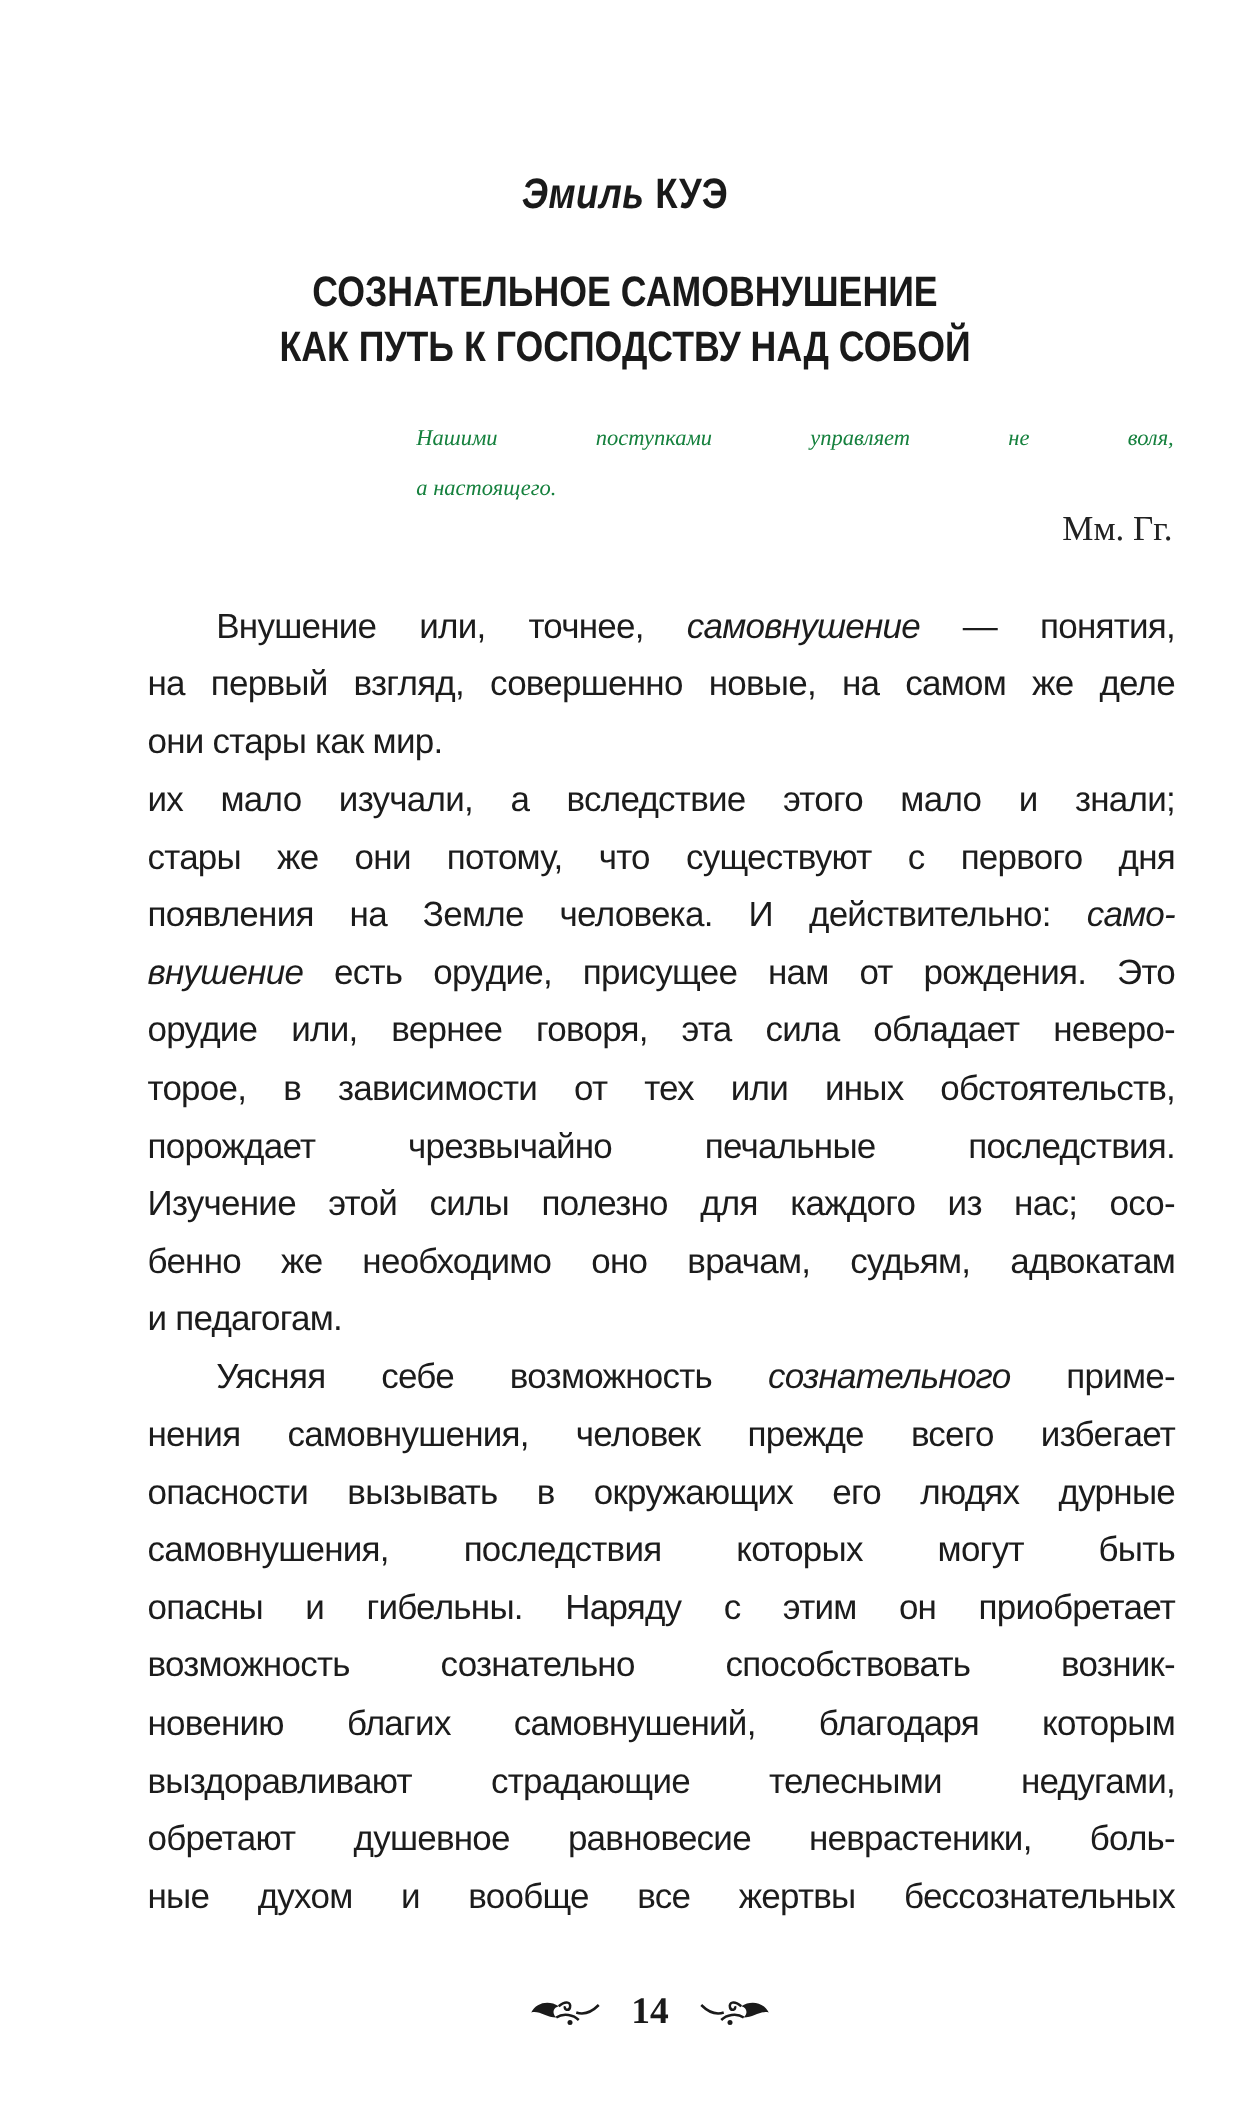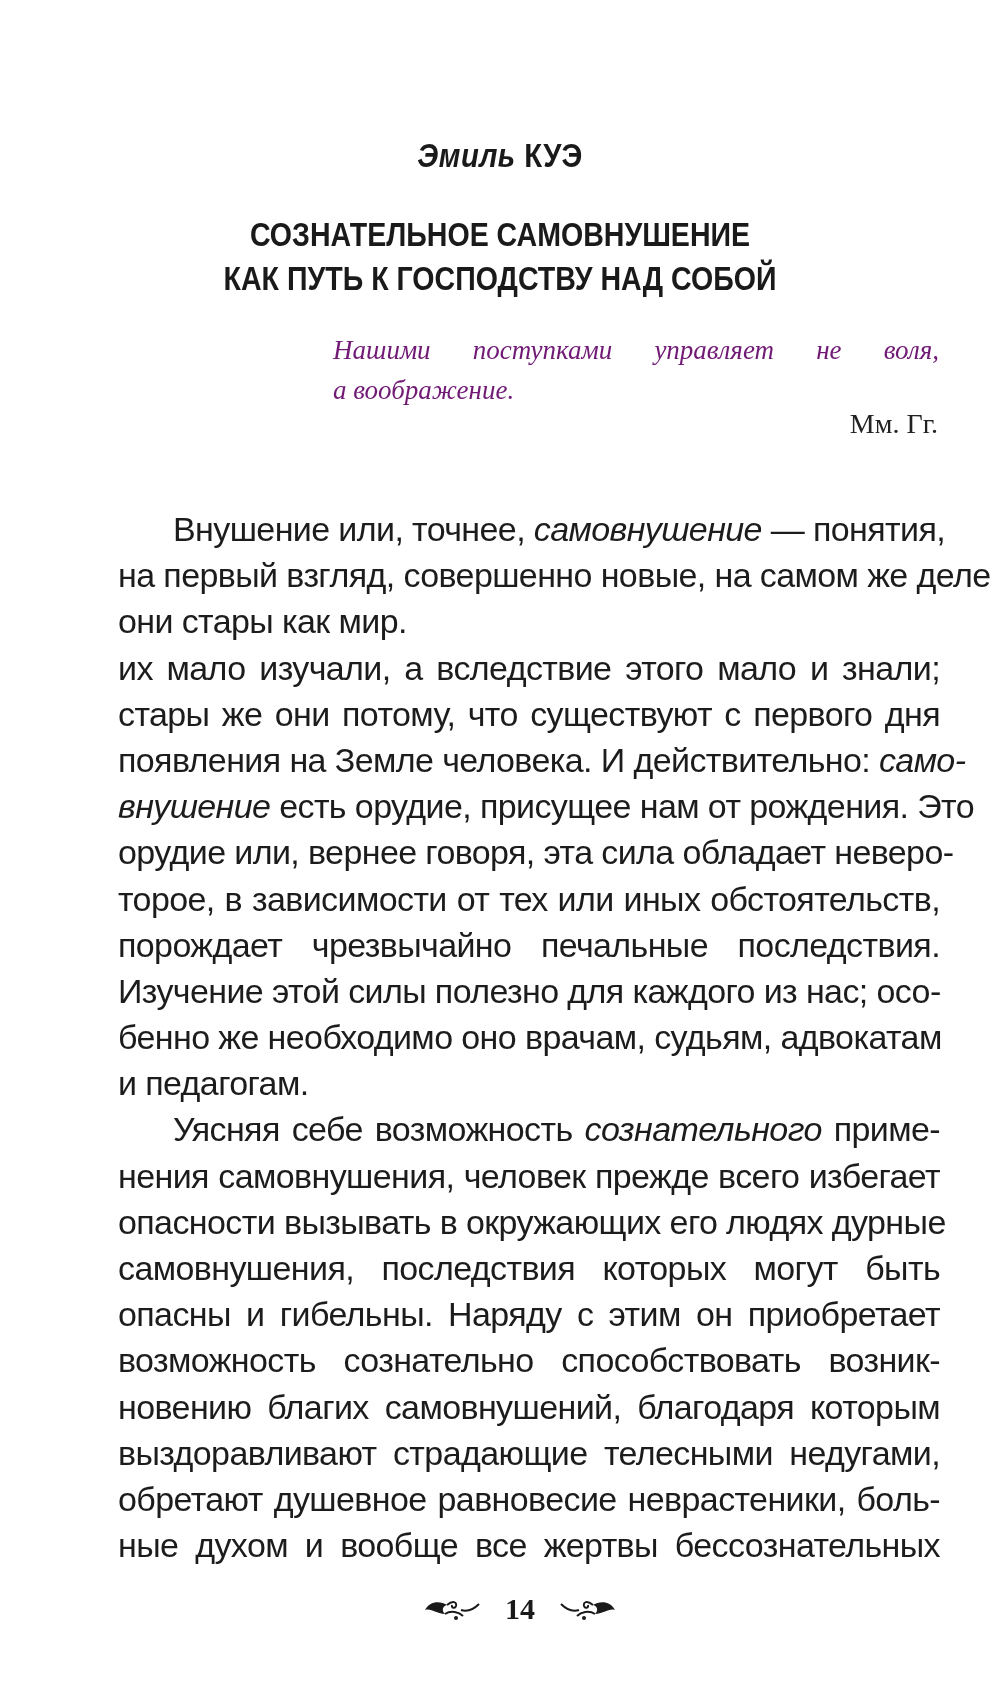--- a/index.html
+++ b/index.html
@@ -46,44 +46,43 @@
       transform-origin: 50% 0;
     }
     .title div { white-space: nowrap; }
     .epigraph {
       position: absolute;
       top: 330px;
       left: 333px;
       width: 606px;
       font-family: "Liberation Serif", "DejaVu Serif", serif;
       font-style: italic;
-      font-size: 27px;
+      font-size: 18px;
       line-height: 40px;
-      color: #701a75;
+      color: #15803d;
     }
     .epigraph .line { white-space: nowrap; }
     .epigraph .l1 { text-align: justify; text-align-last: justify; }
     .attribution {
       position: absolute;
       top: 408px;
       right: 62px;
       font-family: "Liberation Serif", "DejaVu Serif", serif;
       font-size: 28px;
       color: #222;
     }
     .body-text {
       position: absolute;
       top: 478px;
       left: 118px;
       width: 822px;
       font-family: "Liberation Sans", "DejaVu Sans", sans-serif;
-      font-size: 34px;
+      font-size: 28px;
       line-height: 46.2px;
       color: #1c1c1c;
-      margin-top: 28px;
     }
     .body-text .ln {
       display: block;
       height: 46.2px;
       white-space: nowrap;
       overflow: visible;
       text-align: justify;
       text-align-last: justify;
       letter-spacing: -0.6px;
     }
@@ -119,21 +118,21 @@
     <span>КУЭ</span>
   </div>
 
   <div class="title">
     <div>СОЗНАТЕЛЬНОЕ САМОВНУШЕНИЕ</div>
     <div>КАК ПУТЬ К ГОСПОДСТВУ НАД СОБОЙ</div>
   </div>
 
   <div class="epigraph">
     <div class="line l1">Нашими поступками управляет не воля,</div>
-    <div class="line">а воображение.</div>
+    <div class="line">а настоящего.</div>
   </div>
   <div class="attribution">Мм. Гг.</div>
 
   <div class="body-text" id="body-text">
       <span class="ln indent"><span>Внушение или, точнее, </span><em>самовнушение</em><span> — понятия,</span></span>
       <span class="ln"><span>на первый взгляд, совершенно новые, на самом же деле</span></span>
       <span class="ln last"><span>они стары как мир.</span></span>
       <span class="ln"><span>их мало изучали, а вследствие этого мало и знали;</span></span>
       <span class="ln"><span>стары же они потому, что существуют с первого дня</span></span>
       <span class="ln"><span>появления на Земле человека. И действительно: </span><em>само-</em></span>

